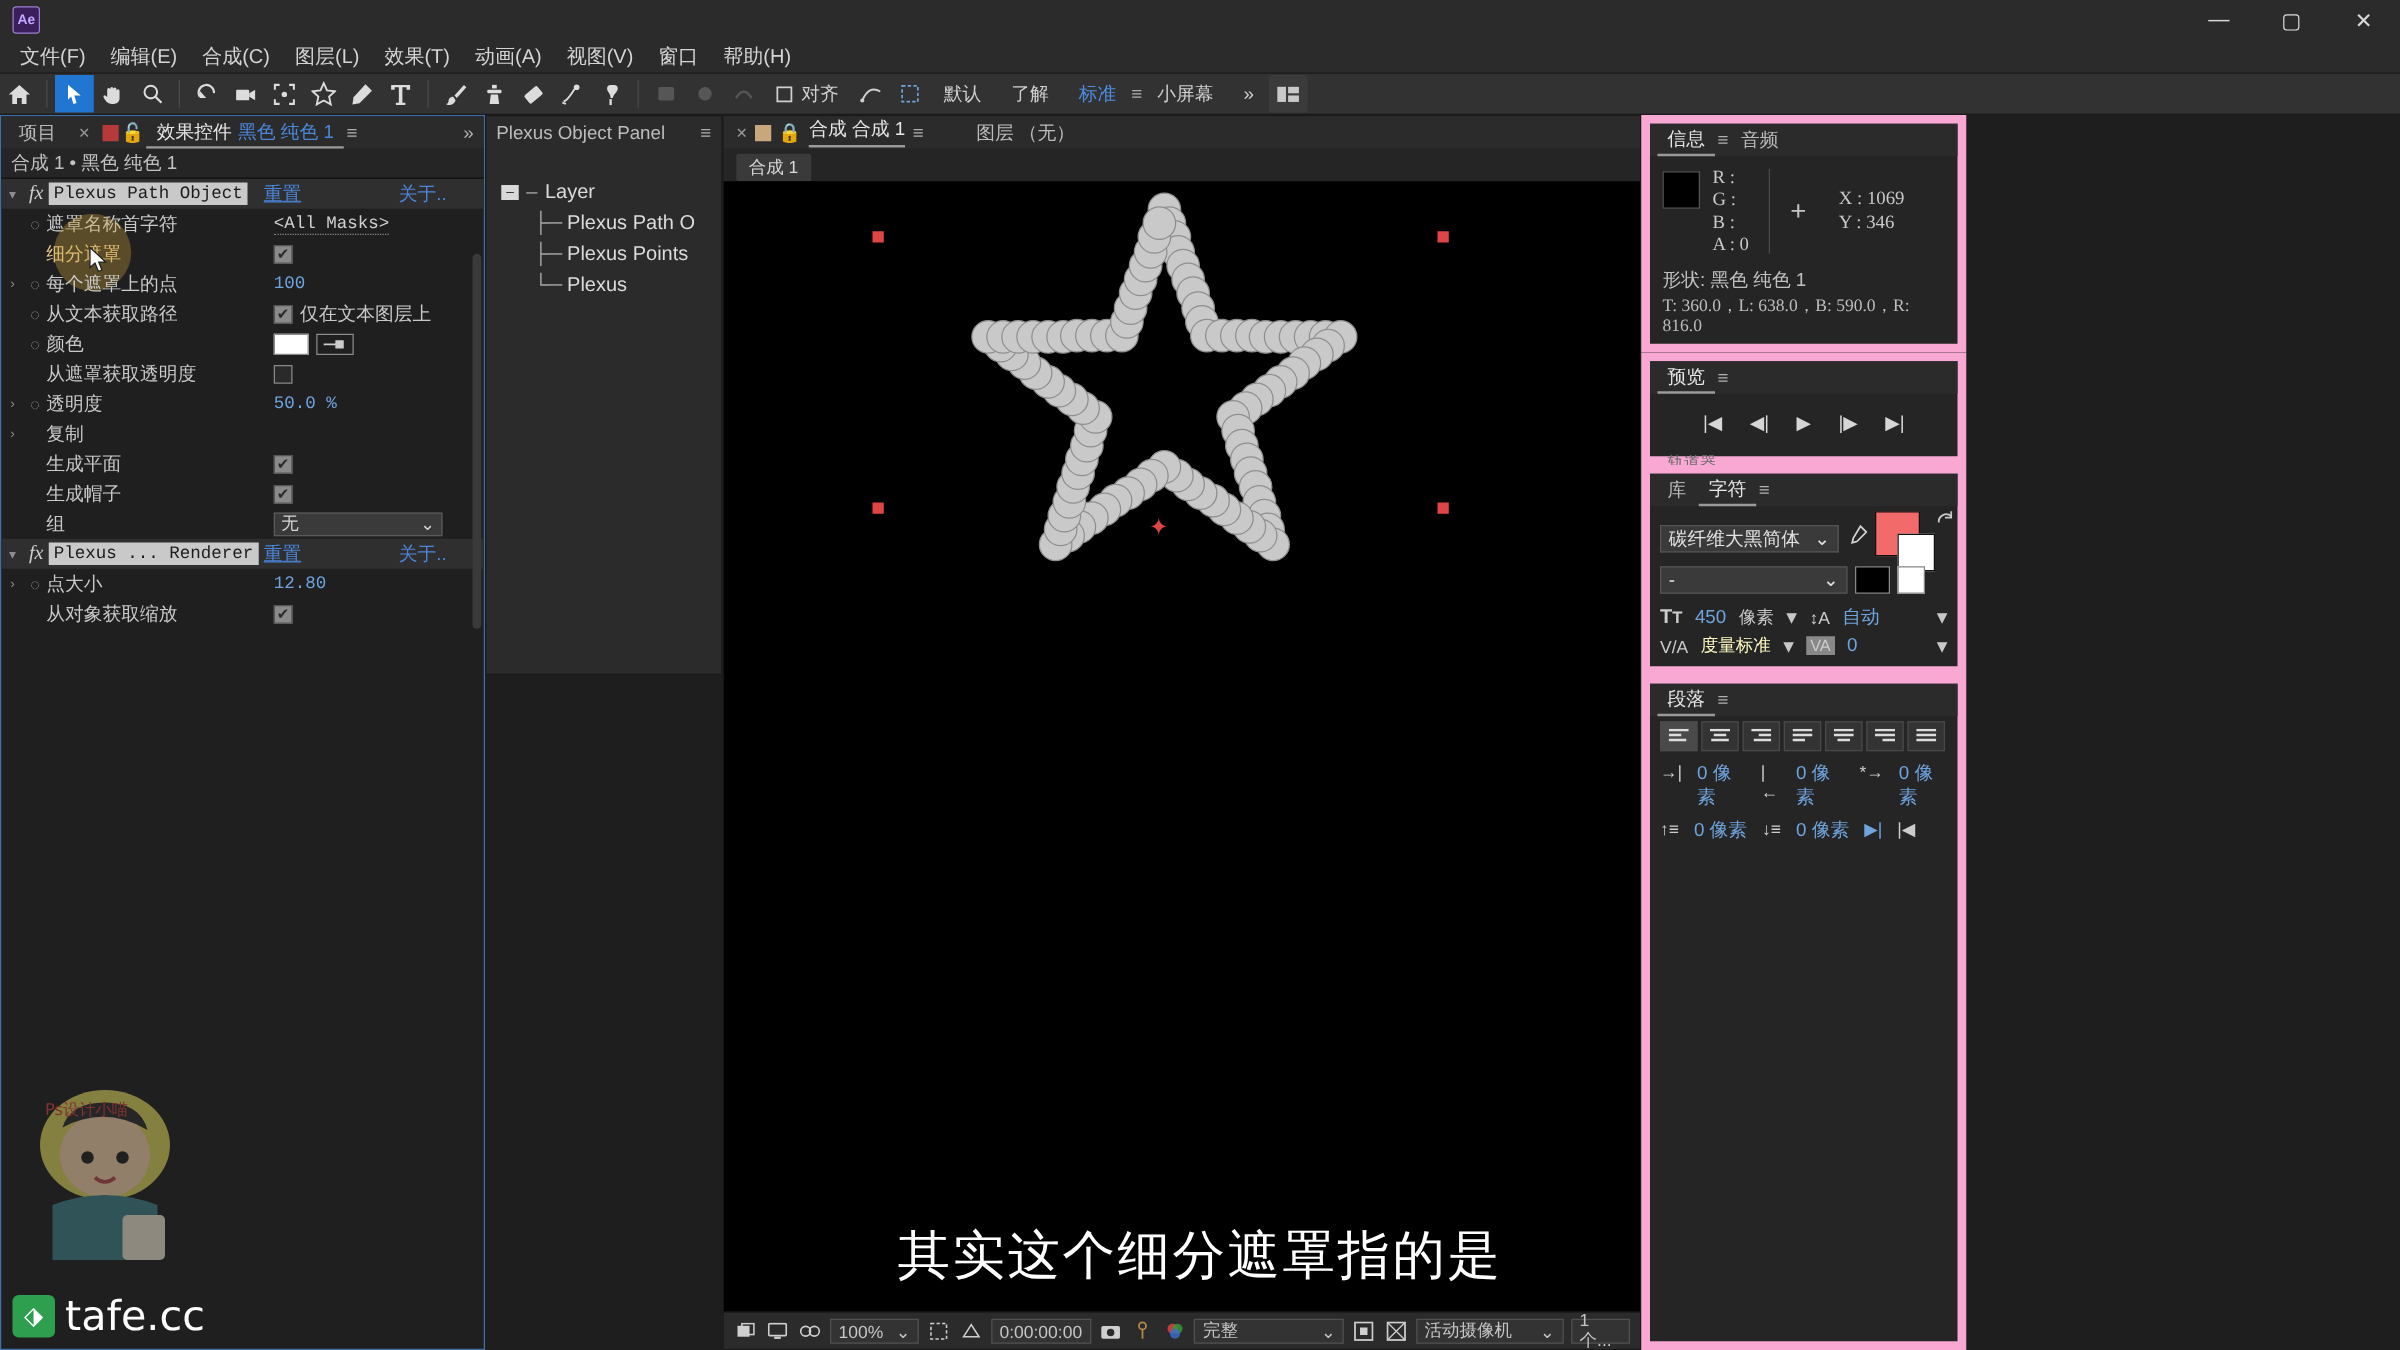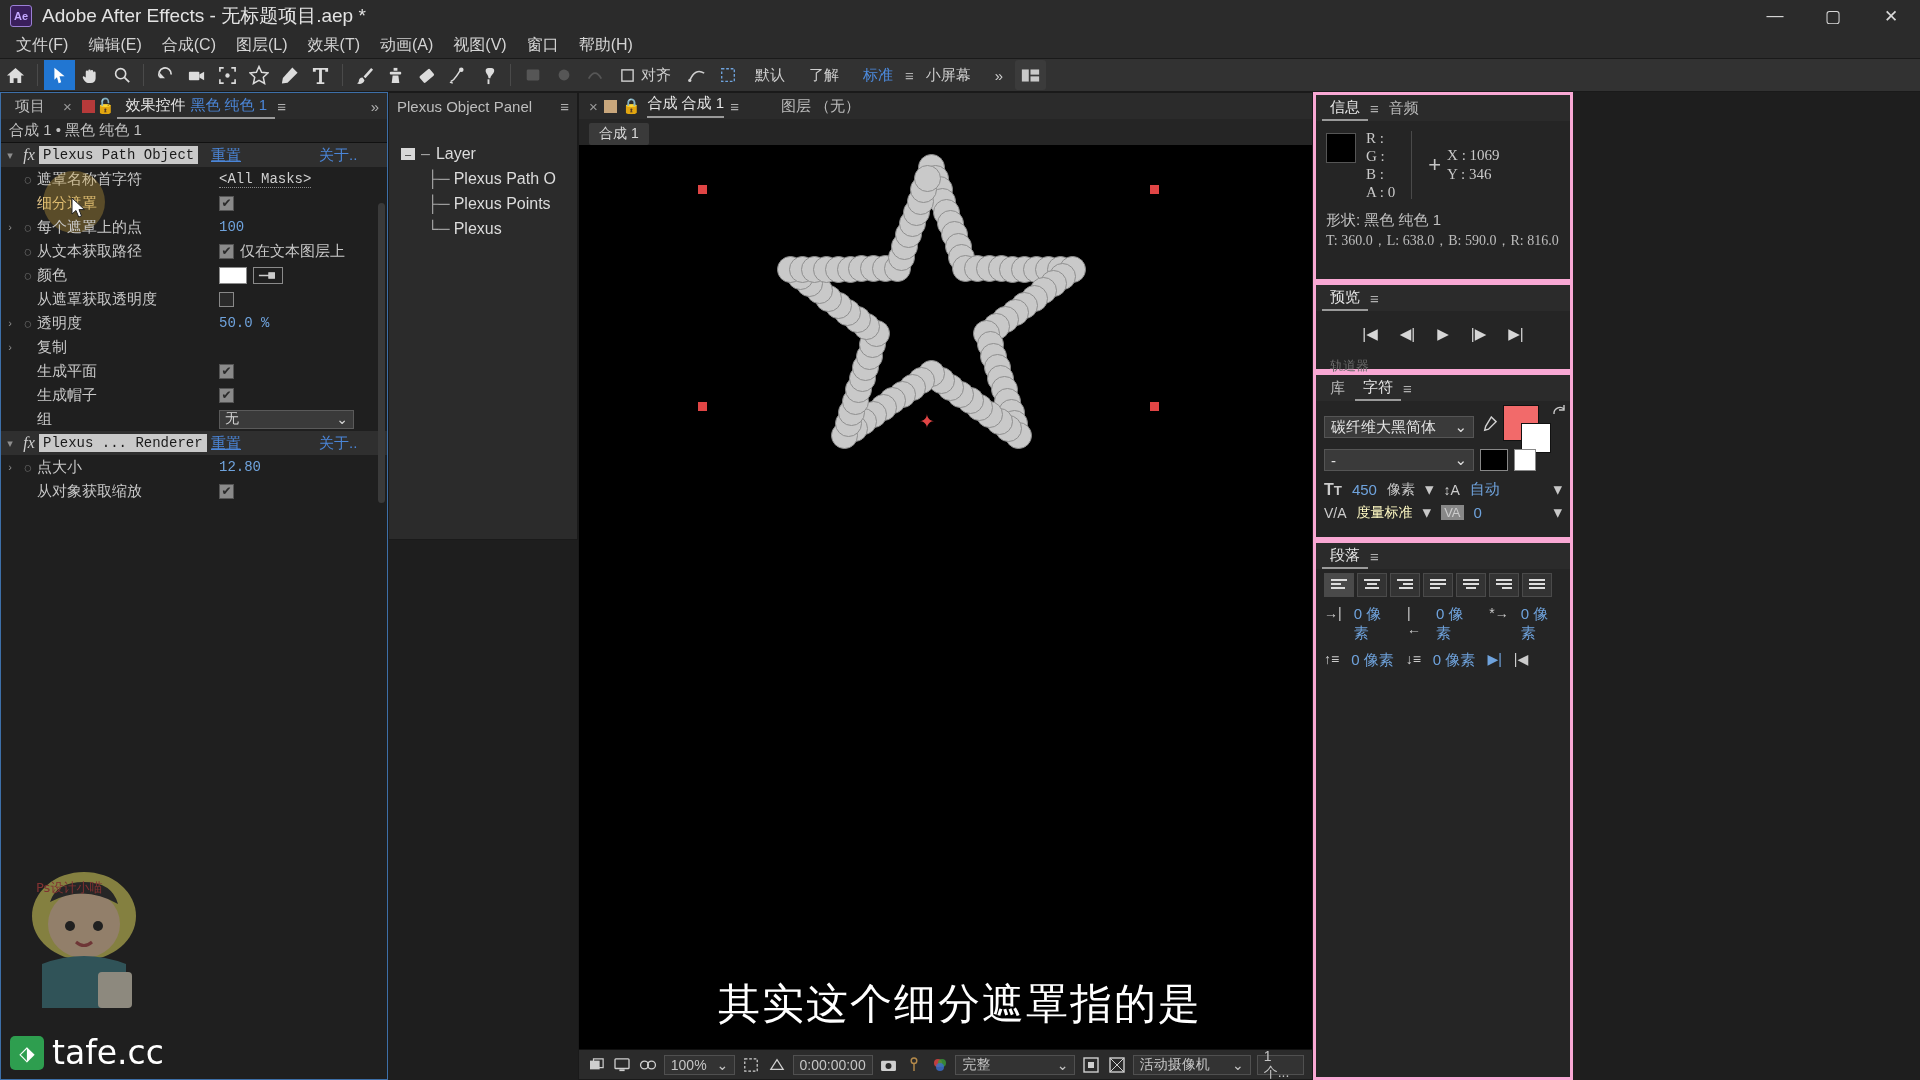--- a/index.html
+++ b/index.html
@@ -89,27 +89,27 @@
   .comp-crumbs { height:26px; display:flex; align-items:center; gap:6px; padding-left:10px; background:#2b2b2b; font-size:15px; color:#c0c0c0; }
   .crumb-tab { height:22px; display:flex; align-items:center; padding:0 10px; background:#3a3a3a; border-radius:2px; font-size:14px; color:#d9d9d9; margin:4px 0 0 10px; }
   .comp-stage { flex:1; background:#1d1d1d; display:flex; align-items:center; justify-content:center; position:relative; }
   .stage-inner { background:#000; position:relative; width:100%; height:100%; }
   .comp-footer { height:30px; background:#2b2b2b; display:flex; align-items:center; gap:6px; padding:0 8px; font-size:14px; color:#c5c5c5; border-top:1px solid #111; }
   .cf-sel { height:20px; background:#333; border:1px solid #505050; display:flex; align-items:center; padding:0 6px; gap:10px; font-size:14px; }
   .cf-ico { width:22px; height:20px; display:flex; align-items:center; justify-content:center; color:#d0d0d0; }
 
   
   .rightcol { width:260px; display:flex; flex-direction:column; }
-  .rp { border:3px solid #f9a8d4; background:#252525; }
+  .rp { border:7px solid #f9a8d4; background:#252525; }
   .info-body { padding:8px 10px; font-size:15px; color:#cfcfcf; }
   .info-grid { display:flex; gap:10px; }
   .sw-black { width:30px; height:30px; background:#000; border:1px solid #555; margin-top:4px; }
   .rgba { font-family:"Liberation Serif", serif; font-size:15px; line-height:18px; color:#c9c9c9; }
   .vsep { width:1px; background:#4a4a4a; margin:2px 6px; }
-  .xy { font-family:"Liberation Serif", serif; font-size:15px; line-height:19px; color:#c9c9c9; }
+  .xy { font-family:"Liberation Serif", serif; font-size:15px; line-height:19px; color:#c9c9c9;margin-left:20px; }
   .info-shape { margin-top:10px; font-size:15px; color:#c0c0c0; }
   .info-tlbr { font-family:"Liberation Serif", serif; font-size:14px; color:#bdbdbd; margin-top:2px; }
   .prev-body { height:46px; display:flex; align-items:center; justify-content:center; gap:22px; color:#d6d6d6; font-size:15px; }
   .char-row { display:flex; align-items:center; gap:6px; padding:4px 8px; }
   .font-sel { flex:1; height:22px; background:#3a3a3a; border:1px solid #555; display:flex; align-items:center; justify-content:space-between;
               padding:0 6px; font-size:15px; color:#e2e2e2; }
   .fill-sw { width:36px; height:36px; background:#f26a6a; border:1px solid #111; position:relative; }
   .stroke-sw { width:30px; height:30px; background:#fff; border:1px solid #111; position:absolute; left:18px; top:18px; }
   .ctl-num { color:#6fa3dd; font-size:15px; }
   .para-row { display:flex; gap:3px; padding:4px 8px; }
@@ -126,21 +126,20 @@
 
   .star-dot { position:absolute; width:27px; height:27px; border-radius:50%; background:#c9c9c9; border:1px solid #8f8f8f; }
   .handle { position:absolute; width:9px; height:9px; background:#e04545; }
   .anchor { position:absolute; color:#e04545; font-size:19px; }
 </style>
 </head>
 <body>
 
 <div class="titlebar">
   <div class="ae-logo">Ae</div>
-  <div class="title-text">Adobe After Effects - 无标题项目.aep *</div>
   <div class="win-ctrls">
     <div class="win-btn">—</div>
     <div class="win-btn">▢</div>
     <div class="win-btn close">✕</div>
   </div>
 </div>
 
 <div class="menubar">
   <div class="menu-item">文件(F)</div>
   <div class="menu-item">编辑(E)</div>

